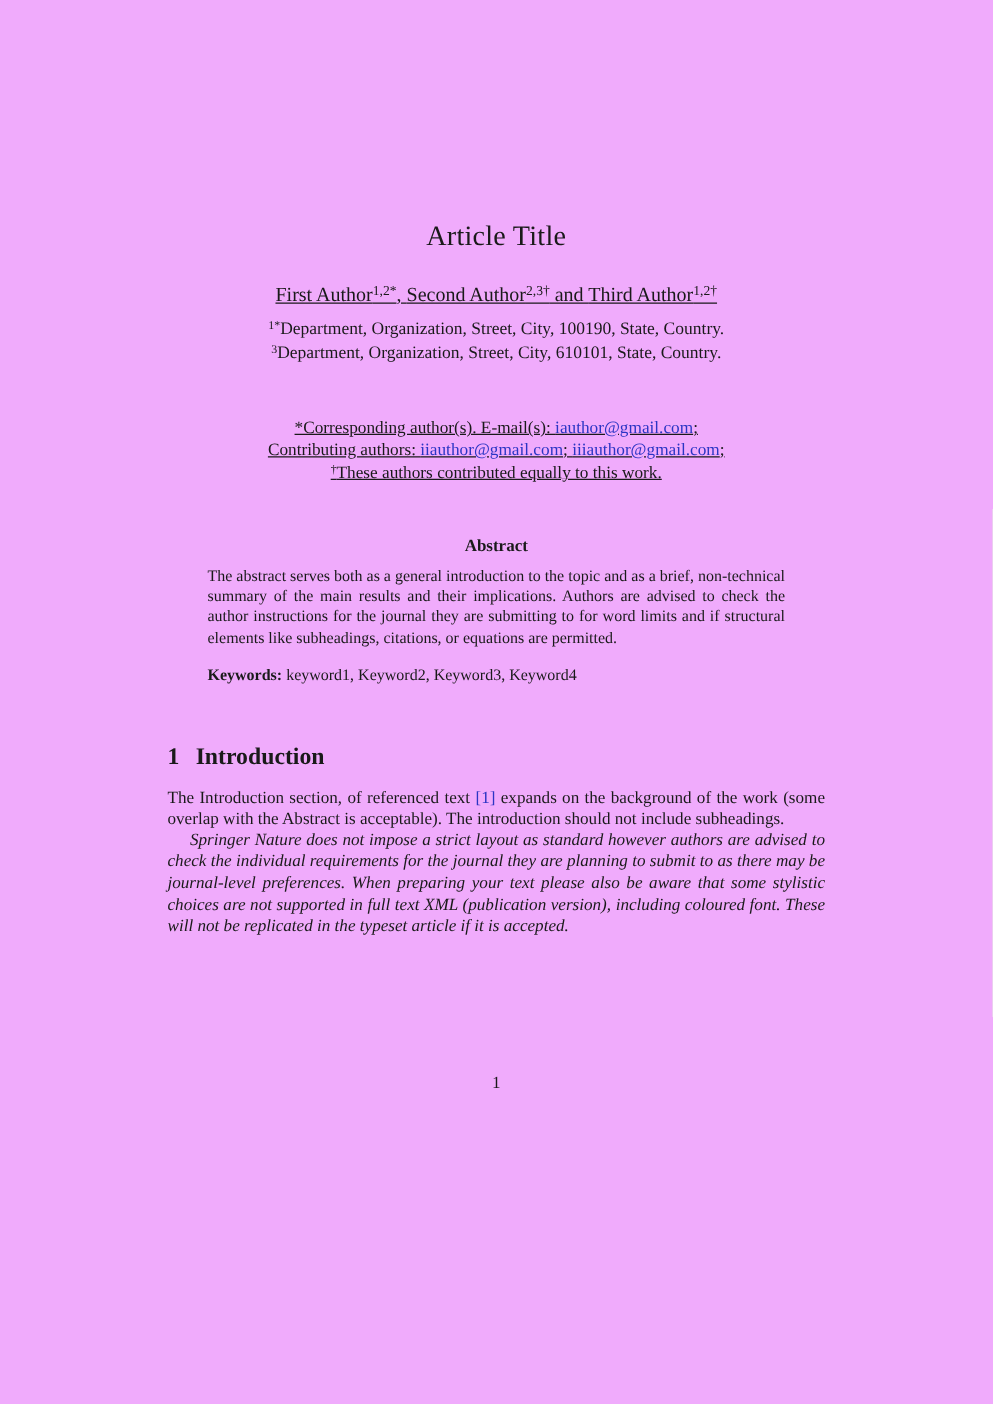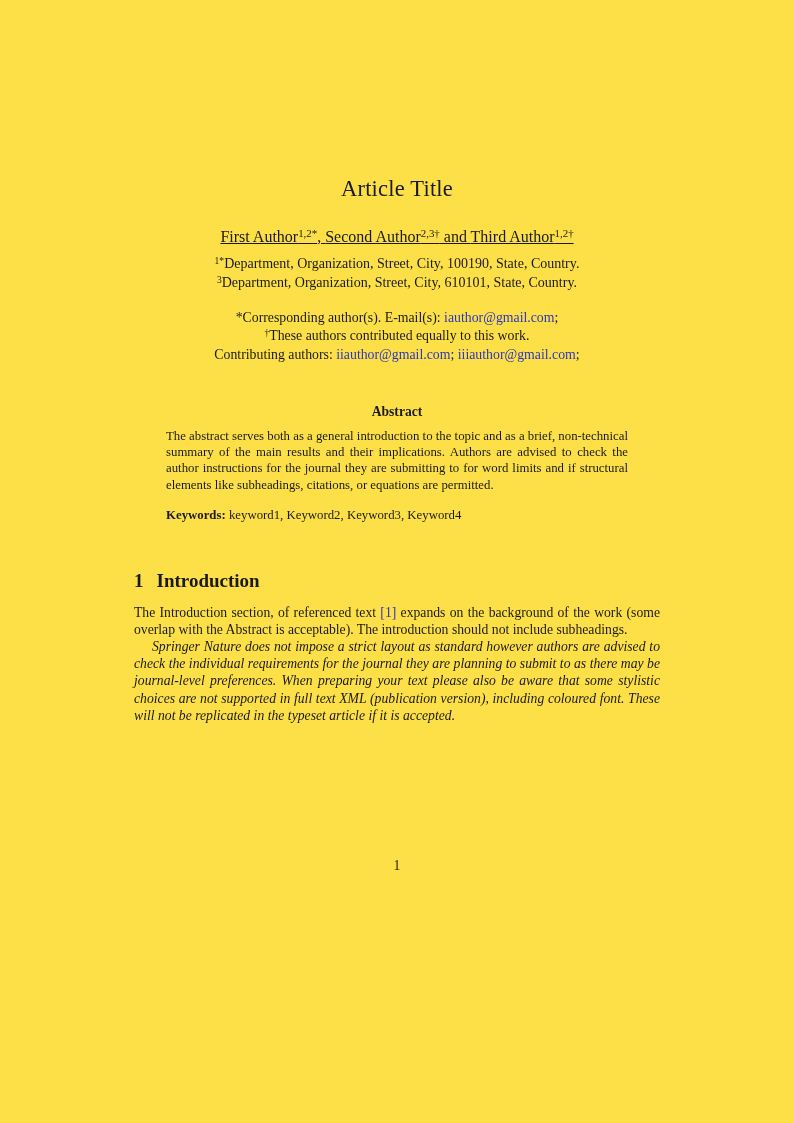--- a/index.html
+++ b/index.html
@@ -5,21 +5,21 @@
   html, body {
     margin: 0;
     padding: 0;
     background: #e8e8e8;
   }
   .page {
     position: relative;
     width: 794px;
     height: 1123px;
     margin: 0 auto;
-    background: #fde047;
+    background: #f0abfc;
     font-family: "Liberation Serif", "DejaVu Serif", serif;
     color: #1a1a1a;
     overflow: hidden;
   }
   .content {
     position: absolute;
     left: 134px;
     top: 0;
     width: 526px;
   }
@@ -42,24 +42,25 @@
     top: -0.45em;
     letter-spacing: 0;
   }
   .affiliations {
     margin-top: 9px;
     font-size: 14px;
     line-height: 18px;
     text-align: center;
   }
   .contact {
-    margin-top: 16px;
+    margin-top: 40px;
     font-size: 13.8px;
     line-height: 18.2px;
     text-align: center;
+    text-decoration: underline;
   }
   .link {
     color: var(--link, #2b35c4);
     text-decoration: none;
     cursor: pointer;
   }
   .abstract {
     margin-top: 39px;
     padding: 0 32px;
   }
@@ -122,22 +123,22 @@
 
     <div class="authors"><span>First Author</span><span class="sup">1,2*</span><span>,  </span><span>Second Author</span><span class="sup">2,3†</span><span> and </span><span>Third Author</span><span class="sup">1,2†</span></div>
 
     <div class="affiliations">
       <div><span class="sup">1*</span><span>Department, Organization, Street, City, 100190, State, Country.</span></div>
       <div><span class="sup">3</span><span>Department, Organization, Street, City, 610101, State, Country.</span></div>
     </div>
 
     <div class="contact">
       <div><span>*Corresponding author(s). E-mail(s): </span><a class="link">iauthor@gmail.com</a><span>;</span></div>
+      <div><span>Contributing authors: </span><a class="link">iiauthor@gmail.com</a><span>; </span><a class="link">iiiauthor@gmail.com</a><span>;</span></div>
       <div><span class="sup">†</span><span>These authors contributed equally to this work.</span></div>
-      <div><span>Contributing authors: </span><a class="link">iiauthor@gmail.com</a><span>; </span><a class="link">iiiauthor@gmail.com</a><span>;</span></div>
     </div>
 
     <div class="abstract">
       <p class="abstract-heading">Abstract</p>
       <p class="abstract-text">The abstract serves both as a general introduction to the topic and as a brief, non-technical summary of the main results and their implications. Authors are advised to check the author instructions for the journal they are submitting to for word limits and if structural elements like subheadings, citations, or equations are permitted.</p>
     </div>
 
     <p class="keywords"><b>Keywords:</b><span> keyword1, Keyword2, Keyword3, Keyword4</span></p>
 
     <h2 class="section-heading"><span class="section-number">1</span><span>Introduction</span></h2>

